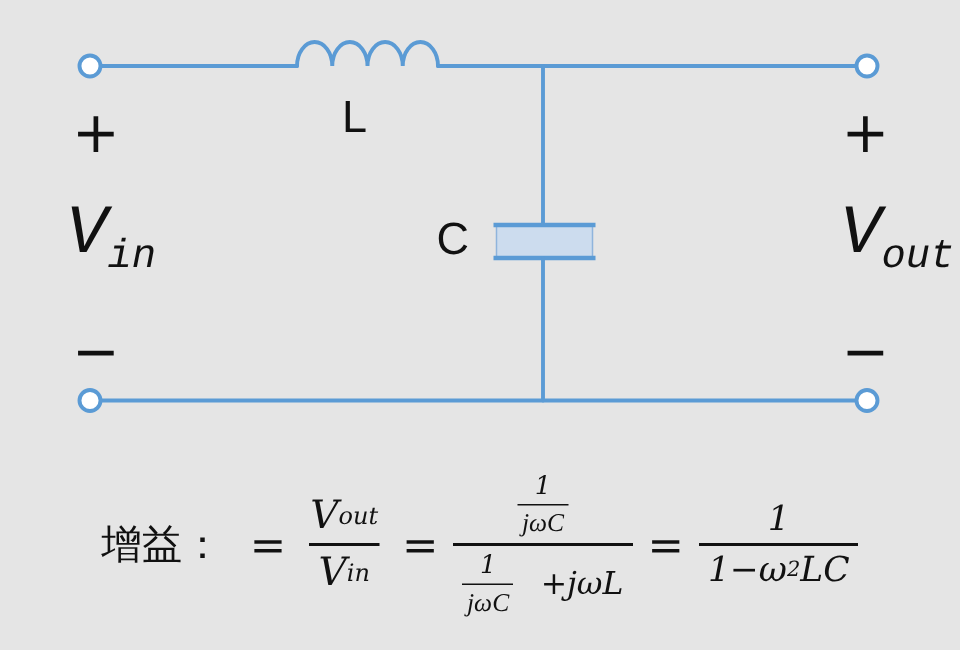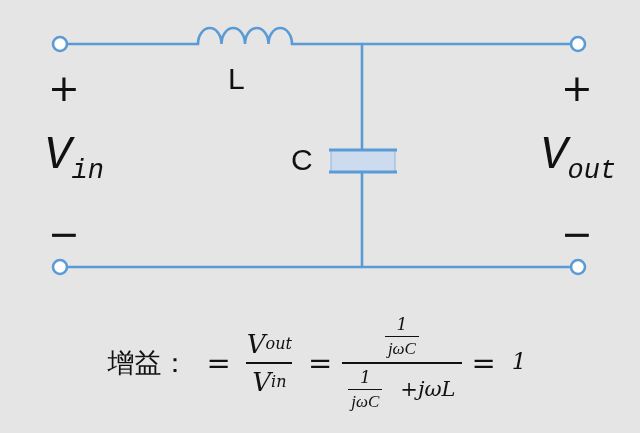--- a/index.html
+++ b/index.html
@@ -82,21 +82,21 @@
     <circle class="terminal" cx="578" cy="267" r="7"></circle>
   </svg>
 
   <div class="label sign" style="left:48px; top:66px;">+</div>
   <div class="label sign" style="left:48px; top:212px;">−</div>
   <div class="label sign" style="left:561px; top:66px;">+</div>
   <div class="label sign" style="left:561px; top:212px;">−</div>
 
   <div class="label vlabel" style="left:44px; top:130px;"><span>V</span><sub>in</sub></div>
 
-  <div class="label vlabel" style="left:540px; top:130px;"><span>V</span><sub>out</sub></div>
+  <div class="label vlabel" style="left:560px; top:130px;"><span>V</span><sub>out</sub></div>
 
   <div class="label complabel" style="left:228px; top:62px;">L</div>
   <div class="label complabel" style="left:291px; top:143px;">C</div>
 
   <div class="formula">
     <span class="cjk">增益：</span>
 
 
     <span class="eq">=</span>
 
@@ -126,16 +126,21 @@
           <span class="den math">jωC</span>
         </span>
         <span class="math plus">+jωL</span>
       </span>
     </span>
 
     <span class="eq">=</span>
 
     <span class="frac f3">
       <span class="num math">1</span>
+      <span class="den math">
+          <span>1−ω</span>
+          <sup>2</sup>
+          <span>LC</span>
+        </span>
     </span>
   </div>
 
 </div>
 
 </body></html>

